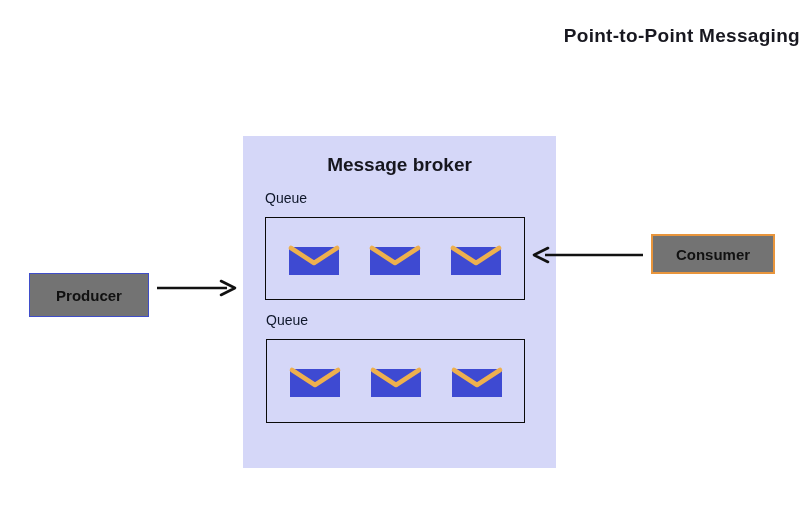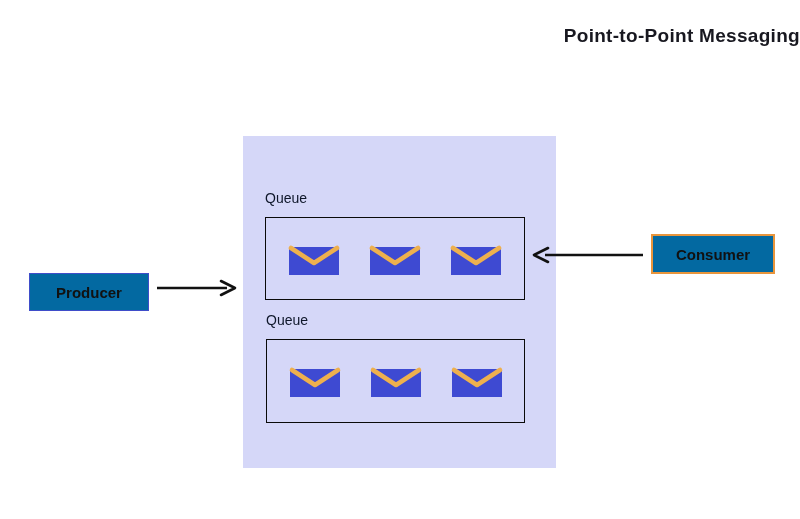--- a/index.html
+++ b/index.html
@@ -49,32 +49,32 @@
     align-items: center;
     justify-content: center;
     gap: 27px;
     box-sizing: border-box;
   }
   .queue-box.q1 { left: 22px; top: 81px;  width: 260px; height: 83px; }
   .queue-box.q2 { left: 23px; top: 203px; width: 259px; height: 84px; }
   .envelope { display: block; }
   .node-box {
     position: absolute;
-    background: #0369a1;
+    background: #737373;
     display: flex;
     align-items: center;
     justify-content: center;
     font-size: 15px;
     font-weight: bold;
     color: #111111;
     box-sizing: border-box;
   }
   .producer-box {
     left: 29px; top: 273px;
-    width: 120px; height: 38px;
+    width: 120px; height: 44px;
     border: 1.5px solid var(--producer-border);
   }
   .consumer-box {
     left: 651px; top: 234px;
     width: 124px; height: 40px;
     border: 2px solid var(--consumer-border);
   }
   .arrow-svg { position: absolute; }
   .producer-arrow { left: 155px; top: 278px; }
   .consumer-arrow { left: 531px; top: 245px; }
@@ -87,20 +87,21 @@
 <div class="node-box producer-box">
   <span>Producer</span>
 </div>
 
 <svg class="arrow-svg producer-arrow" width="84" height="20" viewBox="0 0 84 20">
   <line x1="2" y1="10" x2="72" y2="10" stroke="#111111" stroke-width="2.6"></line>
   <path d="M66 3 L80 10 L66 17" fill="none" stroke="#111111" stroke-width="2.6" stroke-linecap="round" stroke-linejoin="round"></path>
 </svg>
 
 <div class="broker">
+  <div class="broker-title">Message broker</div>
 
   <div class="queue-label q1">Queue</div>
   <div class="queue-box q1">
       <svg class="envelope" width="54" height="36" viewBox="0 0 54 36">
   <rect x="2" y="6" width="50" height="28" fill="#3e4ad2"></rect>
   <polyline points="4,7 27,22 50,7" fill="none" stroke="#eeb04e" stroke-width="4.6" stroke-linecap="round" stroke-linejoin="round"></polyline>
 </svg>
       <svg class="envelope" width="54" height="36" viewBox="0 0 54 36">
   <rect x="2" y="6" width="50" height="28" fill="#3e4ad2"></rect>
   <polyline points="4,7 27,22 50,7" fill="none" stroke="#eeb04e" stroke-width="4.6" stroke-linecap="round" stroke-linejoin="round"></polyline>

